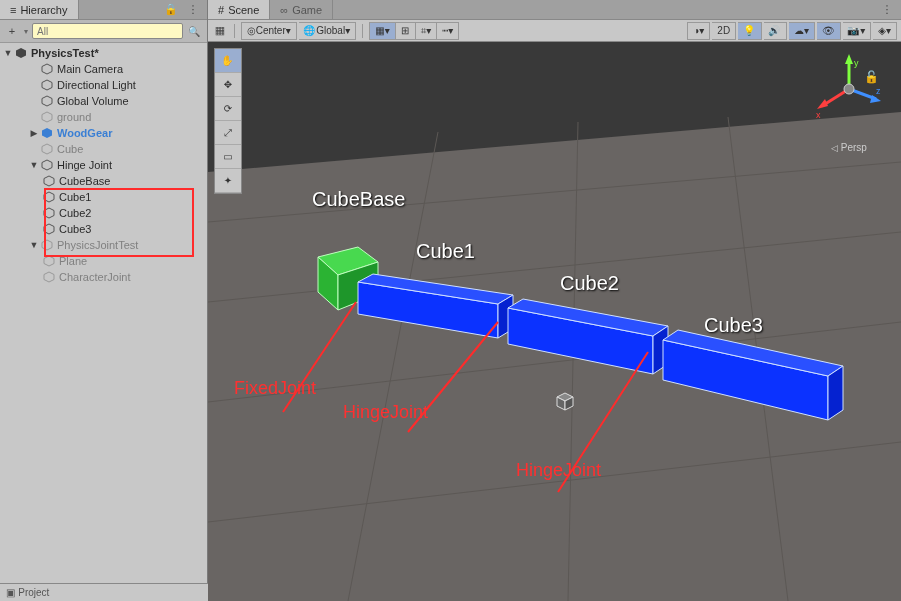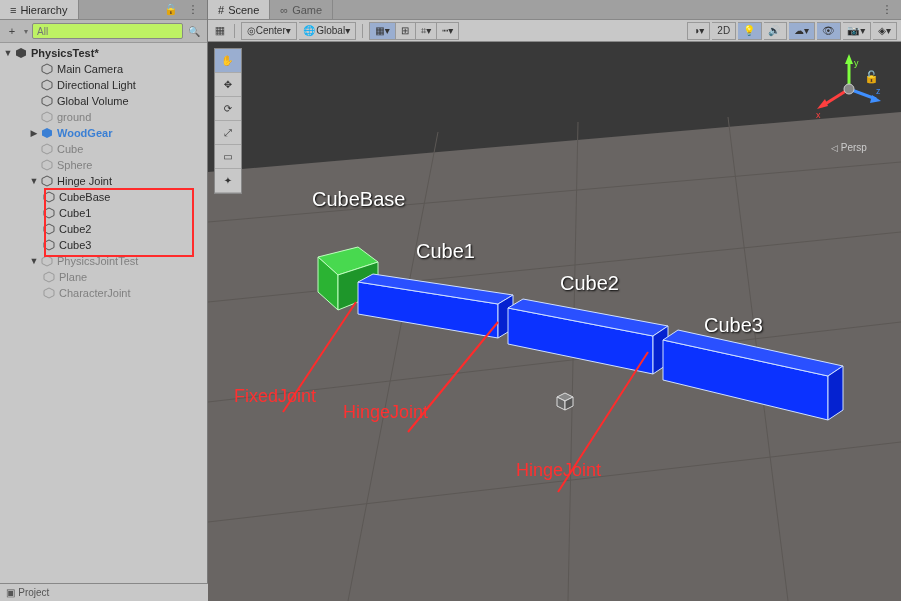--- a/index.html
+++ b/index.html
@@ -5,21 +5,21 @@
 * { box-sizing: border-box; margin: 0; padding: 0; font-family: -apple-system, "Segoe UI", Arial, sans-serif; }
 body { width: 901px; height: 601px; background: #c8c8c8; overflow: hidden; font-size: 11px; color: #2a2a2a; }
 .root { display: flex; height: 100%; }
 
 .left-panel { width: 208px; background: #c8c8c8; border-right: 1px solid #7a7a7a; display: flex; flex-direction: column; }
 .left-tabbar { display: flex; align-items: center; height: 20px; background: #a0a0a0; border-bottom:1px solid #888;}
 .tab { display:flex; align-items:center; gap:4px; padding: 2px 10px; background: #c8c8c8; border-right:1px solid #888; height:100%; font-size:11px; }
 .tab.inactive { background:#a0a0a0; }
 .dock-right { margin-left:auto; display:flex; gap:6px; padding-right:6px; color:#555;}
 .searchbar { display:flex; align-items:center; gap:4px; padding:3px 4px; background:#b8b8b8; border-bottom:1px solid #999;}
-.search-input { flex:1; background:#bef264; border:1px solid #888; border-radius:2px; padding:1px 4px; font-size:10px; color:#555; height:16px;}
+.search-input { flex:1; background:#fef9c3; border:1px solid #888; border-radius:2px; padding:1px 4px; font-size:10px; color:#555; height:16px;}
 .icon-btn { width:16px; height:16px; display:flex; align-items:center; justify-content:center; font-size:11px; color:#444; }
 .tree { flex:1; overflow:auto; background:#c8c8c8; padding-top:2px;}
 .tree-row { display:flex; align-items:center; height:16px; padding-right:4px; cursor:default;}
 .tree-row .arrow { width:12px; text-align:center; font-size:9px; color:#444;}
 .tree-row .cube-ico { width:14px; height:14px; display:flex; align-items:center; justify-content:center; margin-right:3px;}
 .tree-row .label { font-size:11px; }
 .tree-row.dim .label { color:#808080; }
 .tree-row.blue .label { color:#3a7fd4;font-weight:bold; }
 .tree-row.bold .label { font-weight:bold; }
 .indent-0 { padding-left: 2px;}
@@ -138,29 +138,20 @@
         <span class="label">WoodGear</span>
       </div>
       <div class="tree-row dim indent-1">
         <span class="arrow"></span>
           <span class="cube-ico">
             <svg class="cubesvg" viewBox="0 0 12 12">
               <polygon points="6,1 11,3.5 11,8.5 6,11 1,8.5 1,3.5" fill="none" stroke="#999"></polygon>
             </svg>
           </span>
         <span class="label">Cube</span>
-      </div>
-      <div class="tree-row dim indent-1">
-        <span class="arrow"></span>
-          <span class="cube-ico">
-            <svg class="cubesvg" viewBox="0 0 12 12">
-              <polygon points="6,1 11,3.5 11,8.5 6,11 1,8.5 1,3.5" fill="none" stroke="#999"></polygon>
-            </svg>
-          </span>
-        <span class="label">Sphere</span>
       </div>
       <div class="tree-row indent-1">
         <span class="arrow">▼</span>
           <span class="cube-ico">
             <svg class="cubesvg" viewBox="0 0 12 12">
               <polygon points="6,1 11,3.5 11,8.5 6,11 1,8.5 1,3.5" fill="none" stroke="#555"></polygon>
             </svg>
           </span>
         <span class="label">Hinge Joint</span>
       </div>
@@ -368,21 +359,21 @@
         </svg>
         <div class="persp-label"><span style="font-size:9px;">◁</span> <span>Persp</span></div>
       </div>
       <div class="lock-ico">🔓</div>
 
       <div class="scene-label" style="left:104px; top:146px;">CubeBase</div>
       <div class="scene-label" style="left:208px; top:198px;">Cube1</div>
       <div class="scene-label" style="left:352px; top:230px;">Cube2</div>
       <div class="scene-label" style="left:496px; top:272px;">Cube3</div>
 
-      <div class="scene-anno" style="left:26px; top:344px;">FixedJoint</div>
+      <div class="scene-anno" style="left:26px; top:336px;">FixedJoint</div>
       <div class="scene-anno" style="left:135px; top:360px;">HingeJoint</div>
       <div class="scene-anno" style="left:308px; top:418px;">HingeJoint</div>
     </div>
   </div>
 </div>
 
 <div class="footer">
   <span>▣</span>&nbsp;
   <span>Project</span>
 </div>

